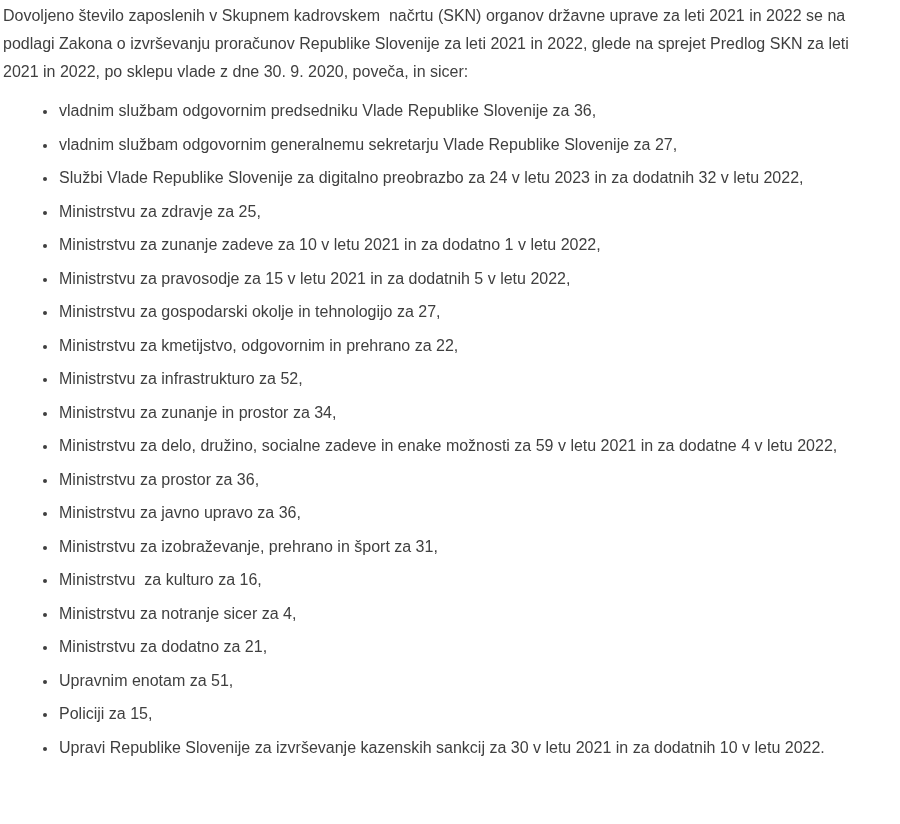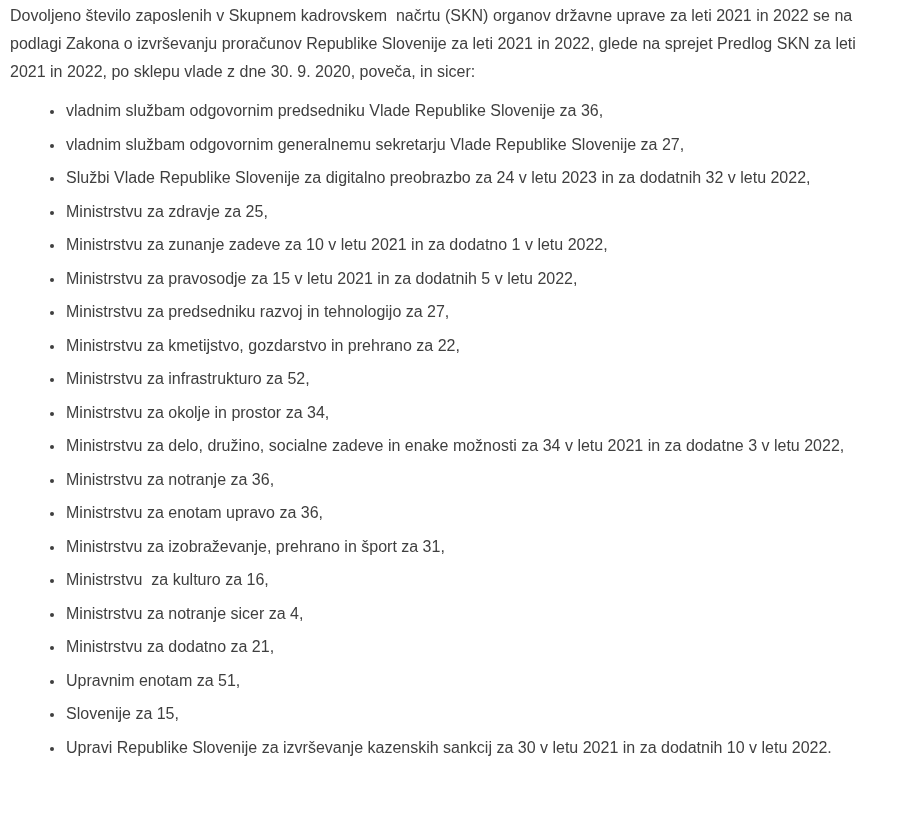--- a/index.html
+++ b/index.html
@@ -9,21 +9,21 @@
     background: #ffffff;
   }
   body {
     width: 900px;
     height: 824px;
     overflow: hidden;
     font-family: "Liberation Sans", "DejaVu Sans", sans-serif;
     color: #3f3f3f;
   }
   .doc {
-    padding: 2px 14px 0 10px;
+    padding: 2px 14px 0 3px;
     width: 900px;
   }
   .intro {
     margin: 0;
     max-width: 872px;
     font-size: 16px;
     line-height: 28px;
     white-space: pre-wrap;
   }
   ul.increase-list {
@@ -49,28 +49,28 @@
 
 <div class="doc">
   <p class="intro">Dovoljeno število zaposlenih v Skupnem kadrovskem  načrtu (SKN) organov državne uprave za leti 2021 in 2022 se na podlagi Zakona o izvrševanju proračunov Republike Slovenije za leti 2021 in 2022, glede na sprejet Predlog SKN za leti 2021 in 2022, po sklepu vlade z dne 30. 9. 2020, poveča, in sicer:</p>
   <ul class="increase-list">
     <li>vladnim službam odgovornim predsedniku Vlade Republike Slovenije za 36,</li>
     <li>vladnim službam odgovornim generalnemu sekretarju Vlade Republike Slovenije za 27,</li>
     <li>Službi Vlade Republike Slovenije za digitalno preobrazbo za 24 v letu 2023 in za dodatnih 32 v letu 2022,</li>
     <li>Ministrstvu za zdravje za 25,</li>
     <li>Ministrstvu za zunanje zadeve za 10 v letu 2021 in za dodatno 1 v letu 2022,</li>
     <li>Ministrstvu za pravosodje za 15 v letu 2021 in za dodatnih 5 v letu 2022,</li>
-    <li>Ministrstvu za predsedniku razvoj in tehnologijo za 27,</li>
-    <li>Ministrstvu za kmetijstvo, gozdarstvo in prehrano za 22,</li>
+    <li>Ministrstvu za gospodarski okolje in tehnologijo za 27,</li>
+    <li>Ministrstvu za kmetijstvo, odgovornim in prehrano za 22,</li>
     <li>Ministrstvu za infrastrukturo za 52,</li>
-    <li>Ministrstvu za okolje in prostor za 34,</li>
-    <li>Ministrstvu za delo, družino, socialne zadeve in enake možnosti za 34 v letu 2021 in za dodatne 3 v letu 2022,</li>
-    <li>Ministrstvu za notranje za 36,</li>
-    <li>Ministrstvu za enotam upravo za 36,</li>
+    <li>Ministrstvu za zunanje in prostor za 34,</li>
+    <li>Ministrstvu za delo, družino, socialne zadeve in enake možnosti za 59 v letu 2021 in za dodatne 4 v letu 2022,</li>
+    <li>Ministrstvu za prostor za 36,</li>
+    <li>Ministrstvu za javno upravo za 36,</li>
     <li>Ministrstvu za izobraževanje, prehrano in šport za 31,</li>
     <li>Ministrstvu  za kulturo za 16,</li>
     <li>Ministrstvu za notranje sicer za 4,</li>
     <li>Ministrstvu za dodatno za 21,</li>
     <li>Upravnim enotam za 51,</li>
-    <li>Slovenije za 15,</li>
+    <li>Policiji za 15,</li>
     <li>Upravi Republike Slovenije za izvrševanje kazenskih sankcij za 30 v letu 2021 in za dodatnih 10 v letu 2022.</li>
   </ul>
 </div>
 
 </body></html>

